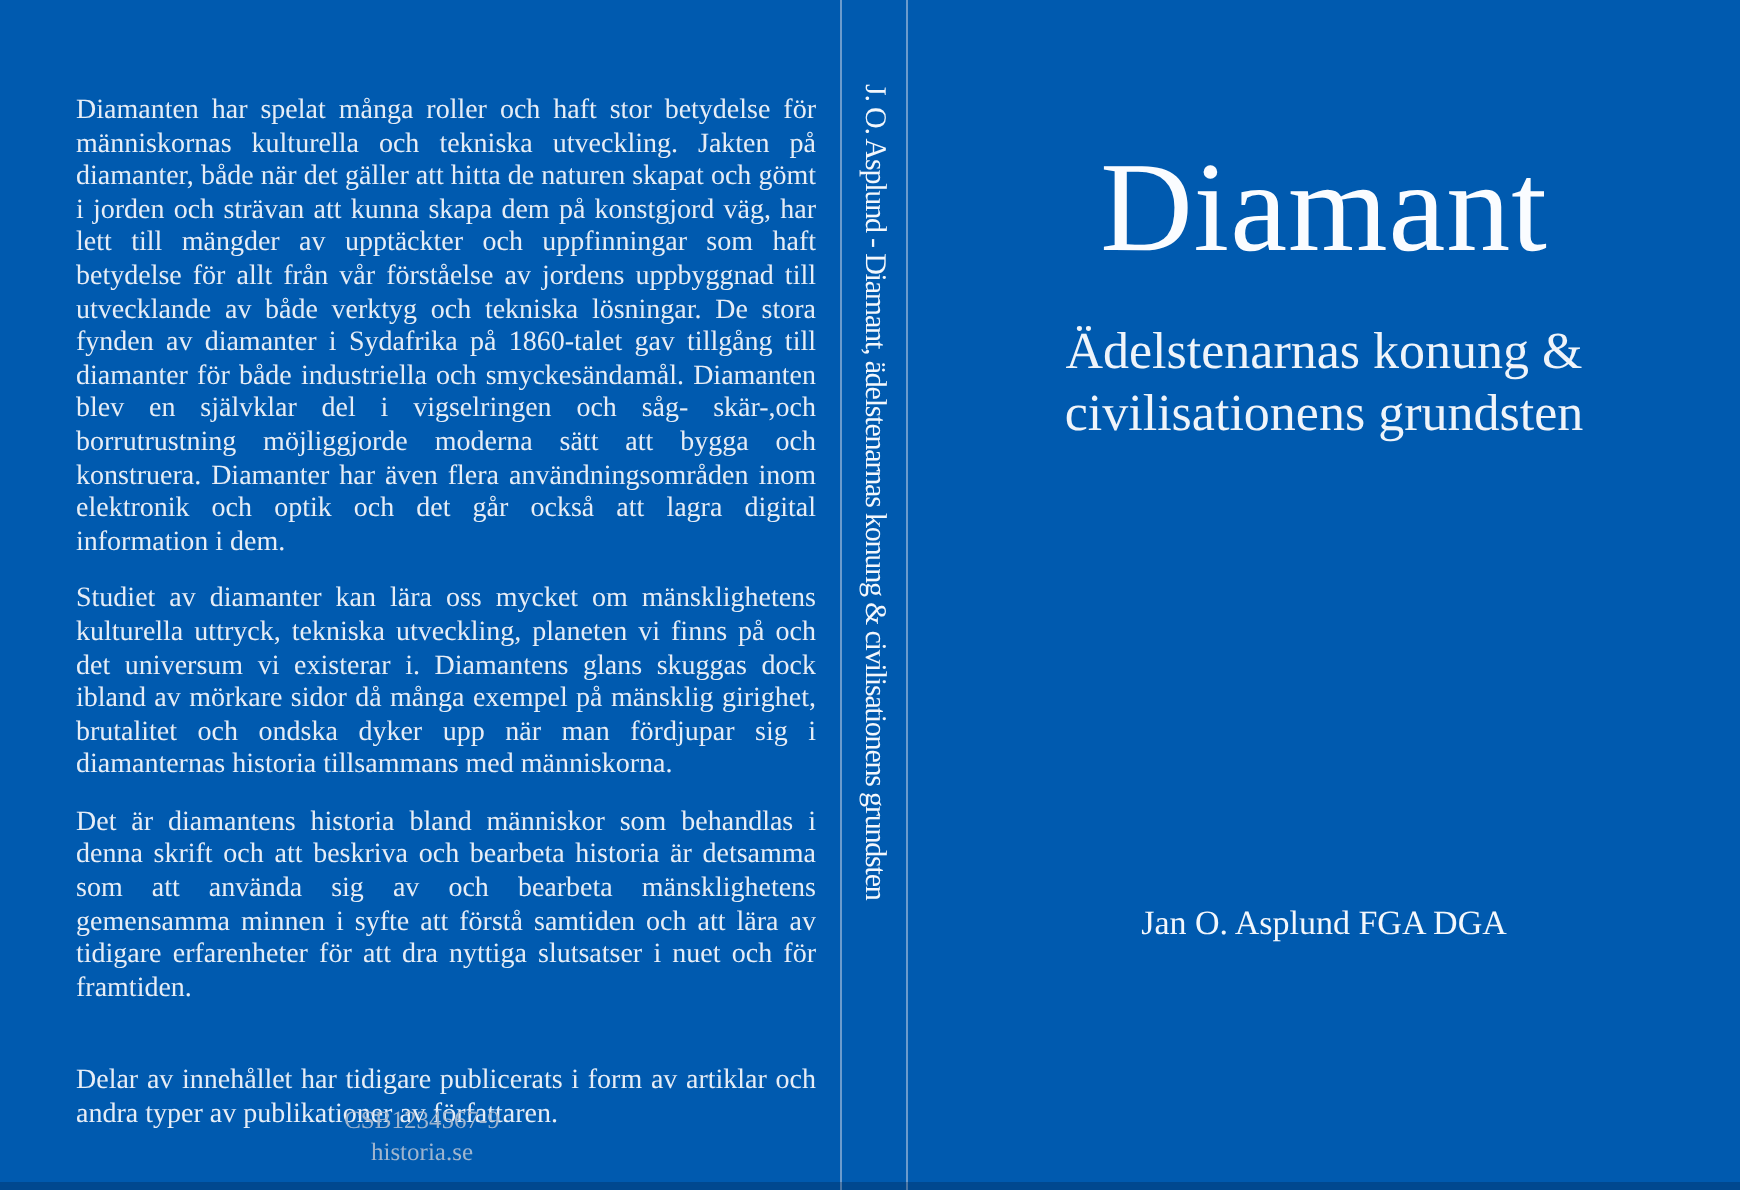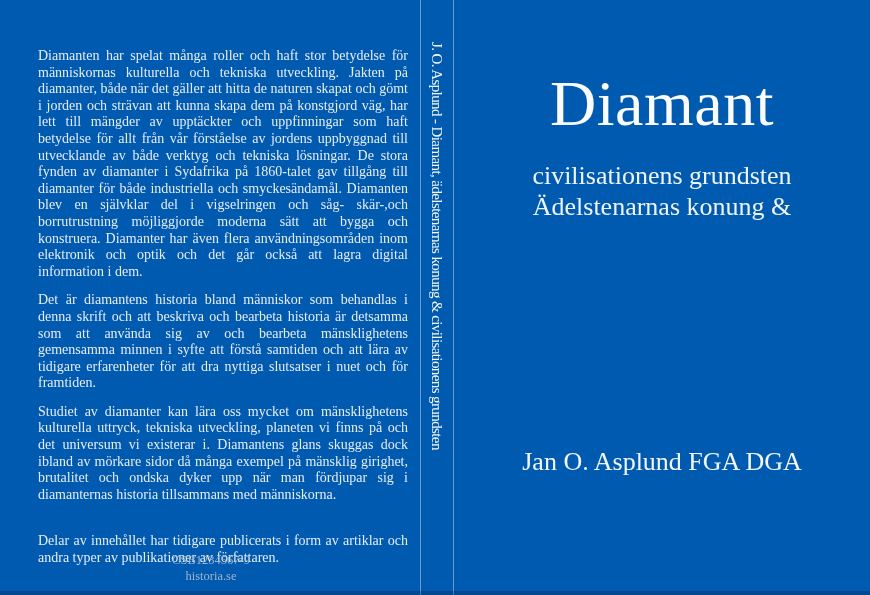--- a/index.html
+++ b/index.html
@@ -85,53 +85,53 @@
   .front .subtitle{
     position:absolute;left:0;top:160px;width:100%;
     text-align:center;
     color:#EFF4FA;
     font-size:26px;line-height:31px;
   }
   .front .author{
     position:absolute;left:0;top:449px;width:100%;
     text-align:center;
     color:#F3F7FC;
-    font-size:26px;line-height:26px;
+    font-size:17px;line-height:26px;
   }
   
   .bottom-edge{
     position:absolute;left:0;bottom:0;width:100%;height:4px;
     background:rgba(0,25,60,0.28);
   }
 </style>
 </head>
 <body>
 
 <div class="cover">
 
   <div class="back-text">
     <p>Diamanten har spelat många roller och haft stor betydelse för människornas kulturella och tekniska utveckling. Jakten på diamanter, både när det gäller att hitta de naturen skapat och gömt i jorden och strävan att kunna skapa dem på konstgjord väg, har lett till mängder av upptäckter och uppfinningar som haft betydelse för allt från vår förståelse av jordens uppbyggnad till utvecklande av både verktyg och tekniska lösningar. De stora fynden av diamanter i Sydafrika på 1860-talet gav tillgång till diamanter för både industriella och smyckesändamål. Diamanten blev en självklar del i vigselringen och såg- skär-,och borrutrustning möjliggjorde moderna sätt att bygga och konstruera. Diamanter har även flera användningsområden inom elektronik och optik och det går också att lagra digital information i dem.</p>
+    <p>Studiet av diamanter kan lära oss mycket om mänsklighetens kulturella uttryck, tekniska utveckling, planeten vi finns på och det universum vi existerar i. Diamantens glans skuggas dock ibland av mörkare sidor då många exempel på mänsklig girighet, brutalitet och ondska dyker upp när man fördjupar sig i diamanternas historia tillsammans med människorna.</p>
     <p>Det är diamantens historia bland människor som behandlas i denna skrift och att beskriva och bearbeta historia är detsamma som att använda sig av och bearbeta mänsklighetens gemensamma minnen i syfte att förstå samtiden och att lära av tidigare erfarenheter för att dra nyttiga slutsatser i nuet och för framtiden.</p>
-    <p>Studiet av diamanter kan lära oss mycket om mänsklighetens kulturella uttryck, tekniska utveckling, planeten vi finns på och det universum vi existerar i. Diamantens glans skuggas dock ibland av mörkare sidor då många exempel på mänsklig girighet, brutalitet och ondska dyker upp när man fördjupar sig i diamanternas historia tillsammans med människorna.</p>
     <p class="last">Delar av innehållet har tidigare publicerats i form av artiklar och andra typer av publikationer av författaren.</p>
   </div>
 
 
   <div class="imprint">
     <div>CSB1234567-9</div>
     <div>historia.se</div>
   </div>
 
   <div class="fold left"></div>
   <div class="fold right"></div>
   <div class="spine-text">J. O. Asplund - Diamant, ädelstenarnas konung &amp; civilisationens grundsten</div>
 
   <div class="front">
     <div class="title">Diamant</div>
     <div class="subtitle">
+      <div>Ädelstenarnas konung &amp;</div>
       <div>civilisationens grundsten</div>
-      <div>Ädelstenarnas konung &amp;</div>
     </div>
     <div class="author">Jan O. Asplund FGA DGA</div>
   </div>
 
   <div class="bottom-edge"></div>
 </div>
 
 </body></html>

